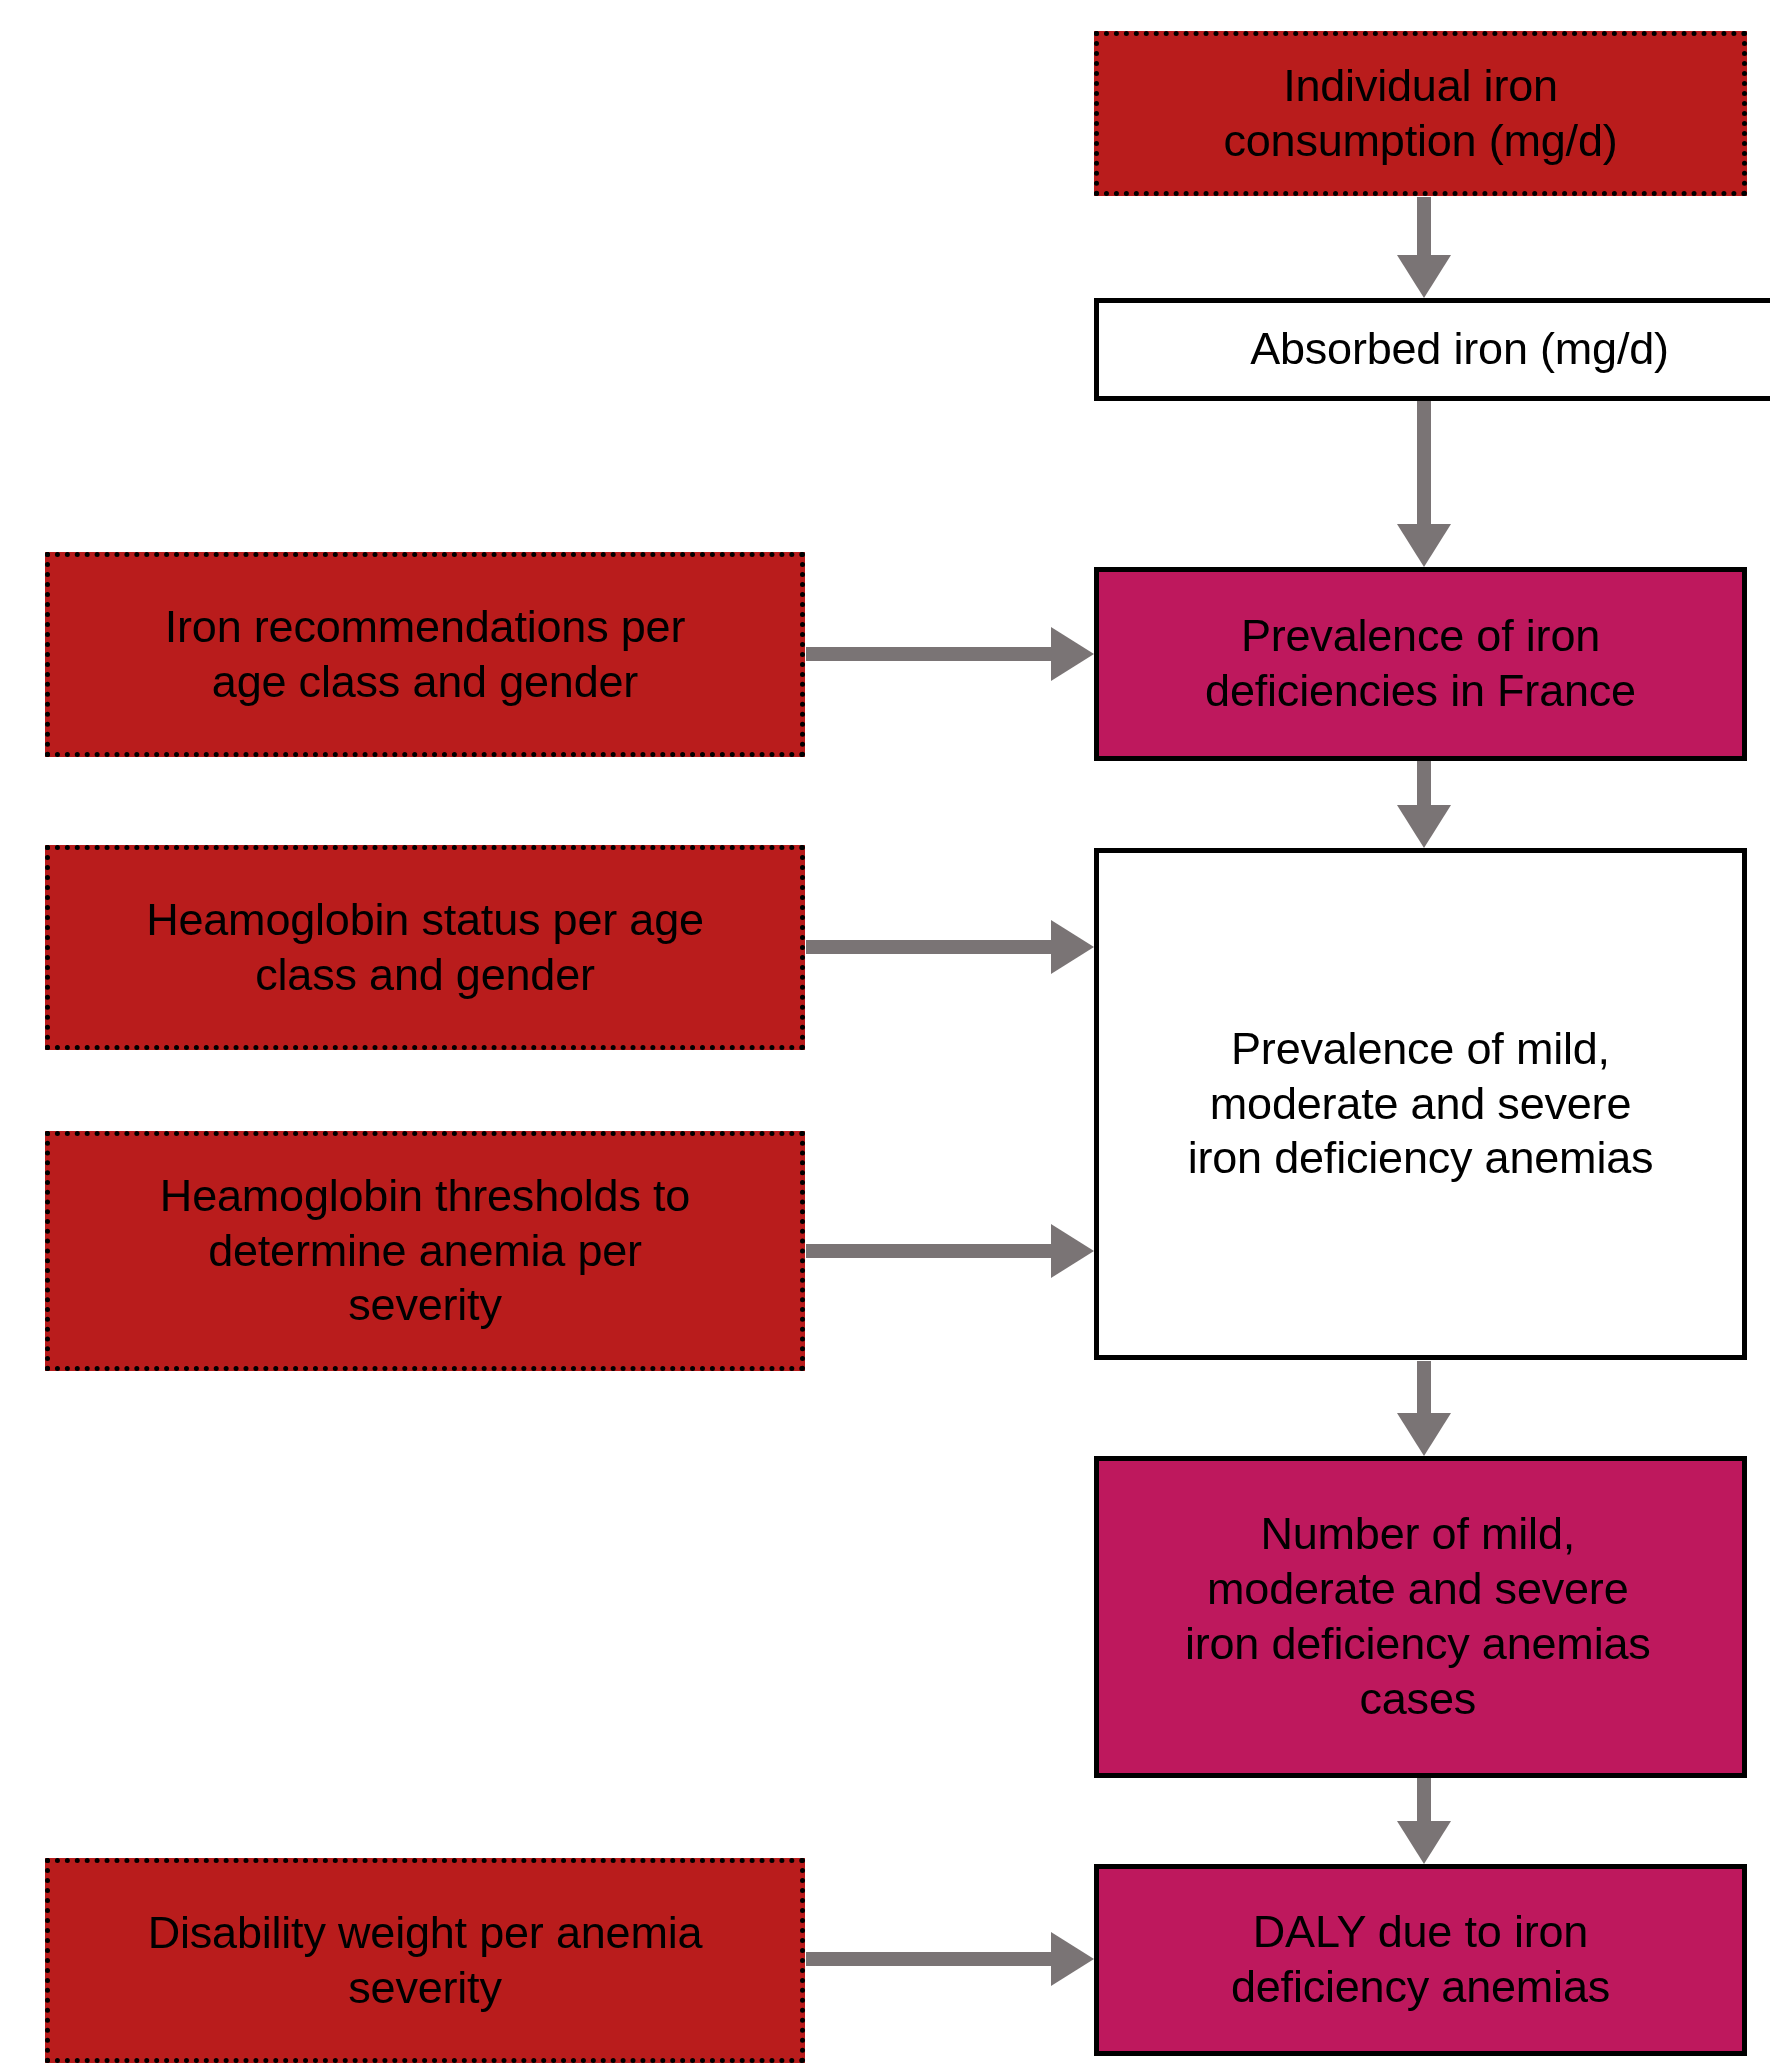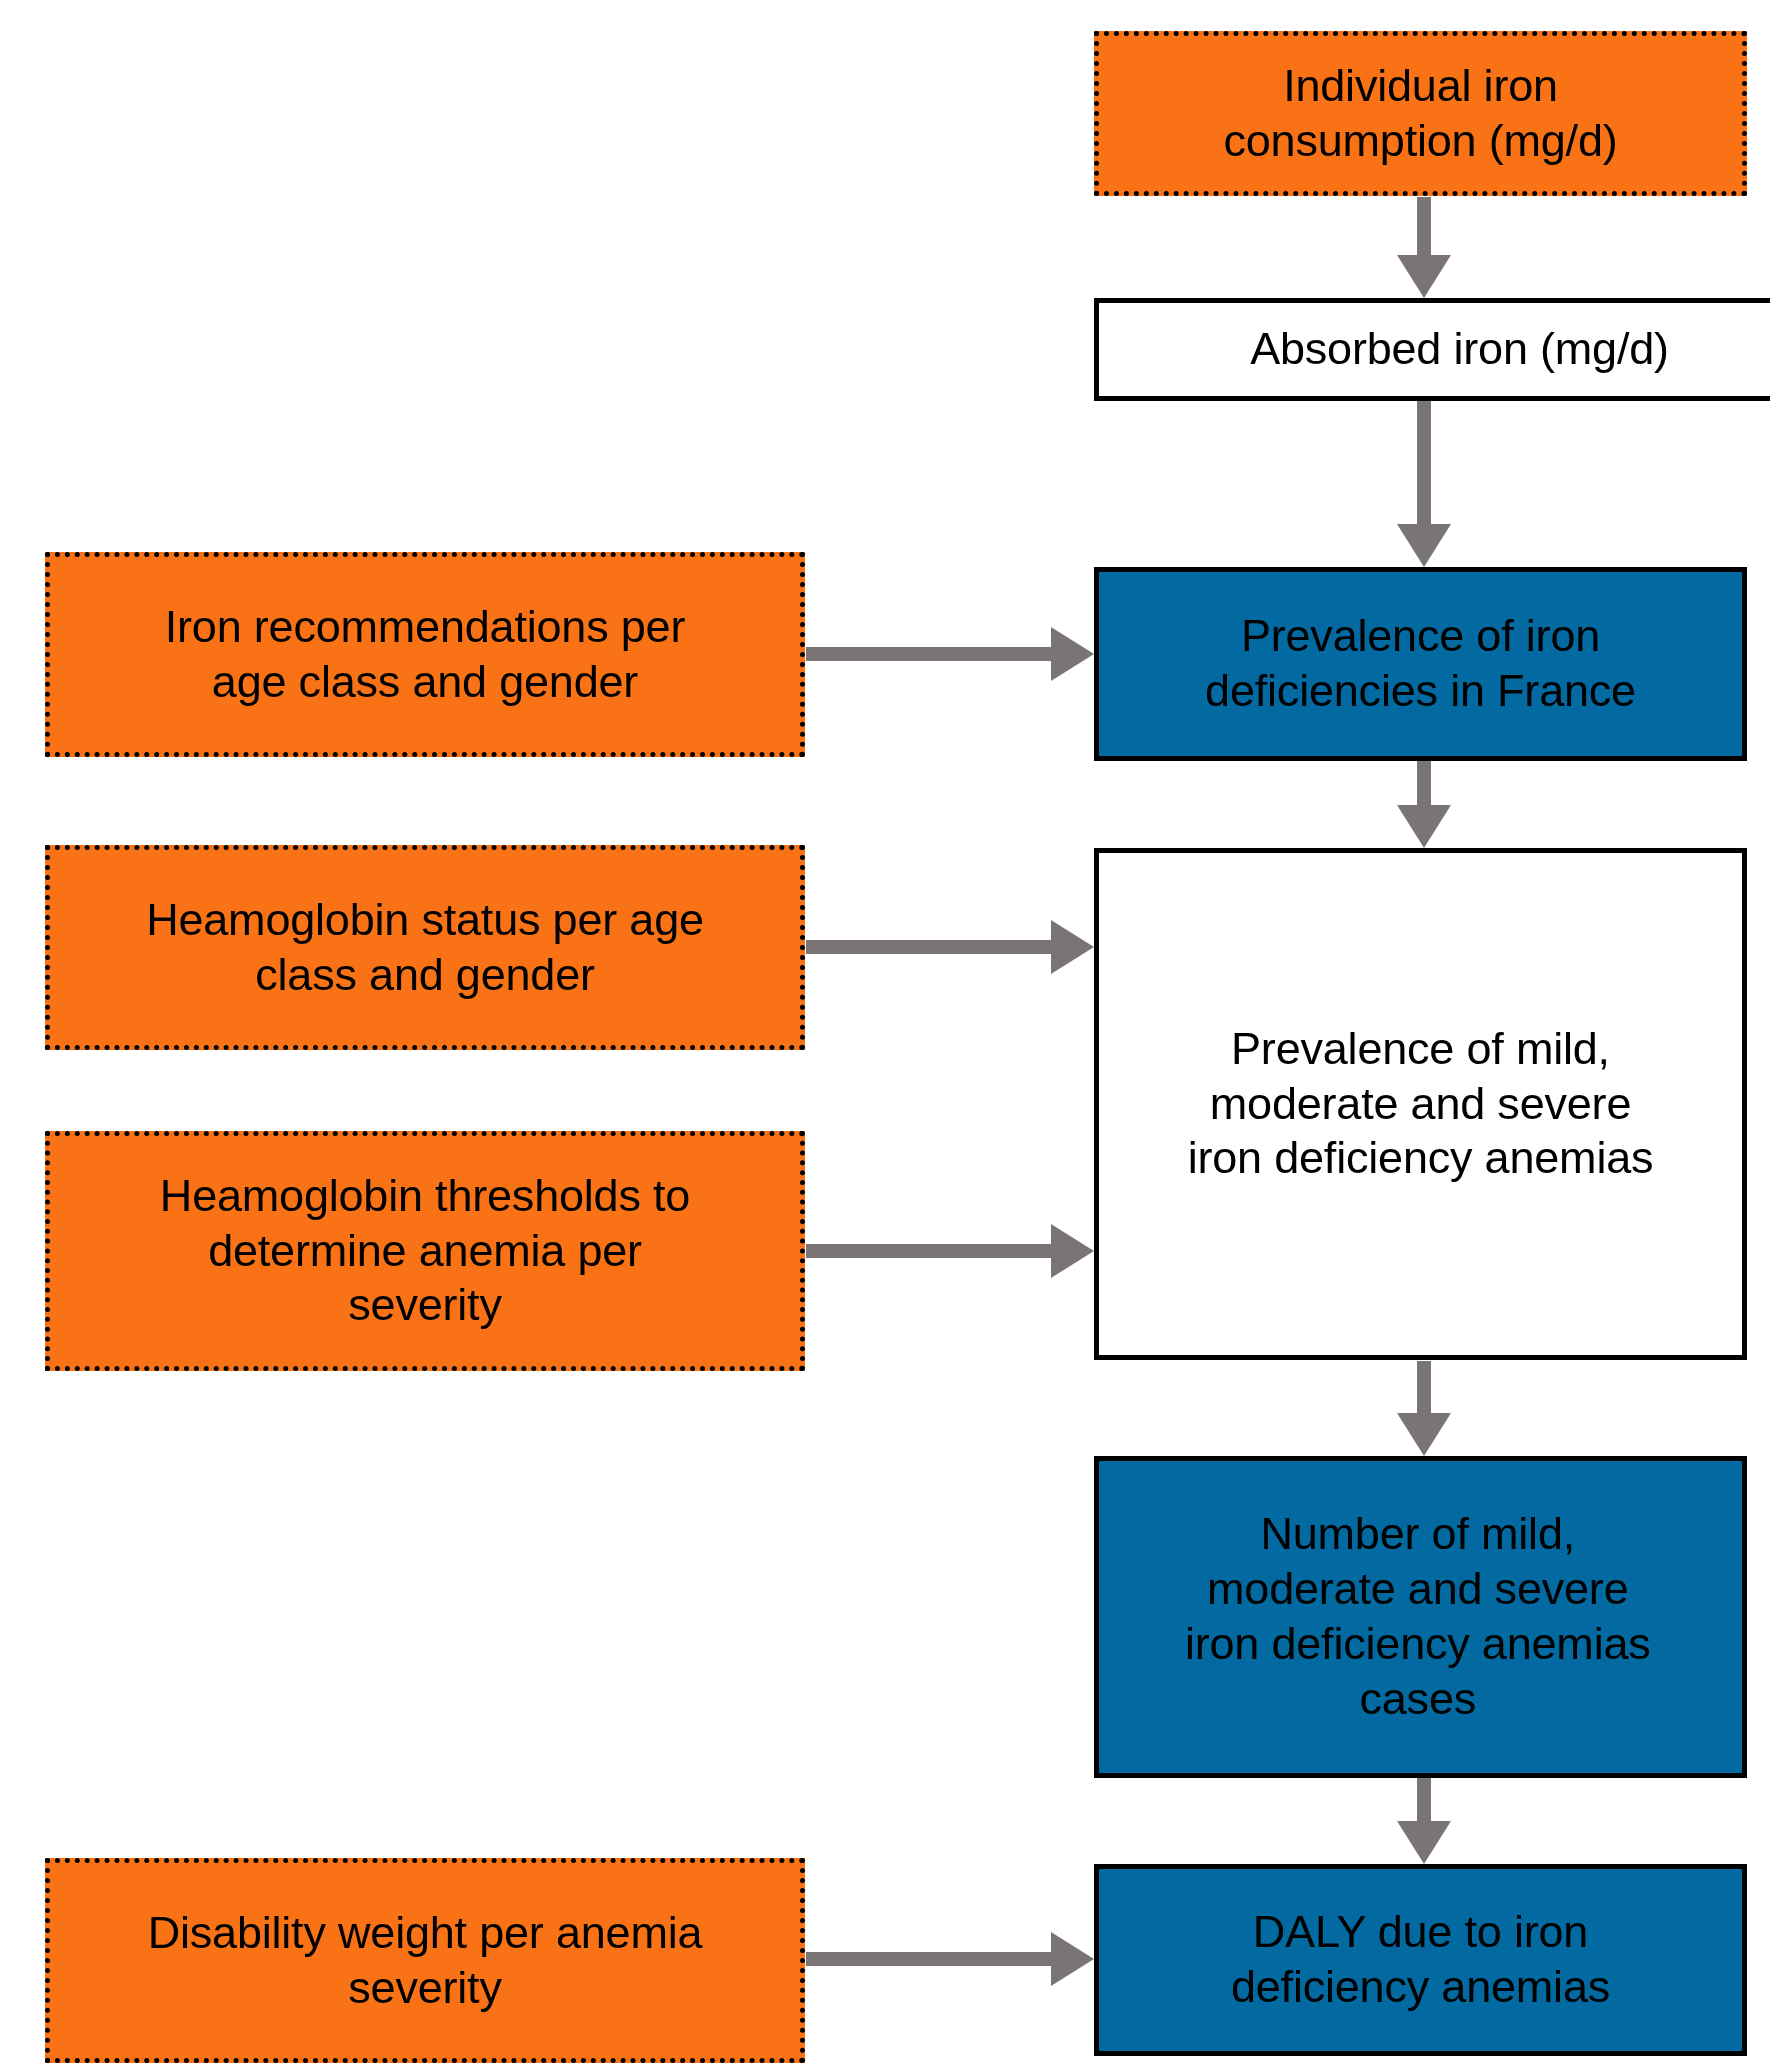--- a/index.html
+++ b/index.html
@@ -28,22 +28,22 @@
     padding: 6.6px 21.5px;
     letter-spacing: -0.2px;
   }
   .node .label {
     display: block;
     width: 100%;
     white-space: pre-line;
   }
   
   .solid   { border: 5.8px solid #000000; background: #ffffff; }
-  .dotted  { border: 5px dotted #000000; background: #f97316; justify-content: flex-end; }
-  .shaded  { border: 5.8px solid #000000; background: #0369a1; }
+  .dotted  { border: 5px dotted #000000; background: #b91c1c; justify-content: flex-end; }
+  .shaded  { border: 5.8px solid #000000; background: #be185d; }
 
   
   .arrow-v {
     position: absolute;
   }
   .arrow-v .shaft {
     position: absolute;
     left: 50%;
     top: 0;
     transform: translateX(-50%);

